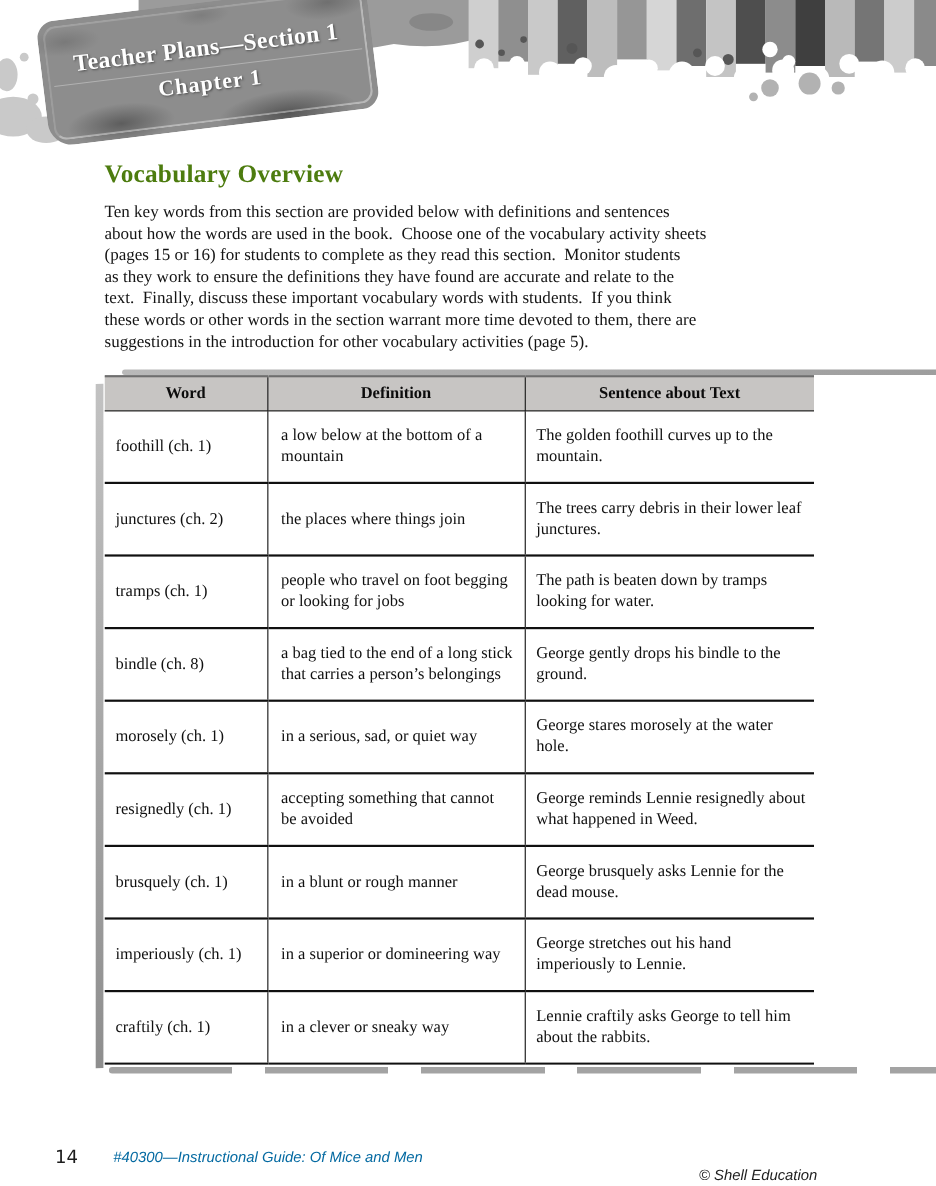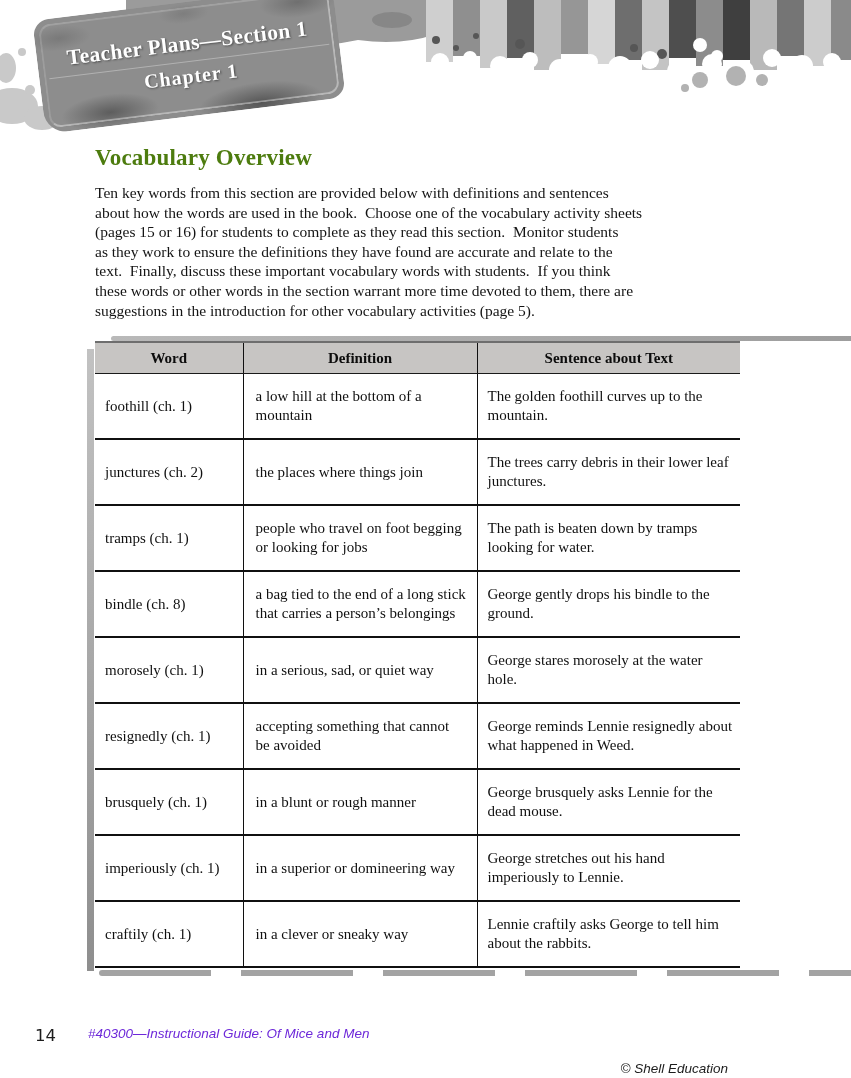--- a/index.html
+++ b/index.html
@@ -77,26 +77,26 @@
   }
   table.vocab th:not(:last-child),
   table.vocab td:not(:last-child){border-right:1.5px solid #101010;}
   td.word{padding-left:10px;}
   td.def{padding-left:12px;padding-right:10px;}
   td.sent{padding-left:10px;padding-right:6px;}
   td b{font-weight:normal;}
 
   
   .page-footer{
-    position:absolute;left:35px;top:1026px;width:693px;
-    display:flex;align-items:flex-start;
+    position:absolute;left:50px;top:1026px;width:693px;
+    display:flex;align-items:center;
   }
   .page-num{font-family:"DejaVu Sans",sans-serif;font-size:16.5px;color:#1c1c1c;}
   .footer-guide{margin-left:32px;font-family:"Liberation Sans",sans-serif;
-    font-style:italic;font-size:13.5px;color:#6d28d9;}
+    font-style:italic;font-size:13.5px;color:#0369a1;}
   .footer-pub{margin-left:auto;font-family:"Liberation Sans",sans-serif;
     font-style:italic;font-size:13.5px;color:#1c1c1c;margin-top:35px;}
 </style>
 </head>
 <body>
 
 <div class="page">
 
   <header class="grunge-header">
     <svg width="851" height="135" viewBox="0 0 851 135">
@@ -207,21 +207,21 @@
           <thead>
             <tr>
               <th>Word</th>
               <th>Definition</th>
               <th>Sentence about Text</th>
             </tr>
           </thead>
           <tbody>
             <tr>
               <td class="word">foothill (ch. 1)</td>
-              <td class="def">a low hill at the bottom of a mountain</td>
+              <td class="def">a low below at the bottom of a mountain</td>
               <td class="sent"><span>The golden </span><b>foothill</b><span> curves up to the mountain.</span></td>
             </tr>
             <tr>
               <td class="word">junctures (ch. 2)</td>
               <td class="def">the places where things join</td>
               <td class="sent"><span>The trees carry debris in their lower leaf </span><b>junctures</b><span>.</span></td>
             </tr>
             <tr>
               <td class="word">tramps (ch. 1)</td>
               <td class="def">people who travel on foot begging or looking for jobs</td>

